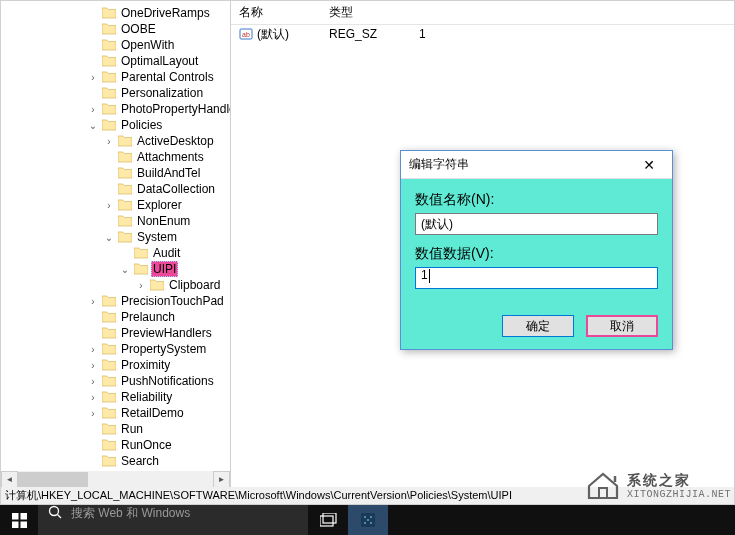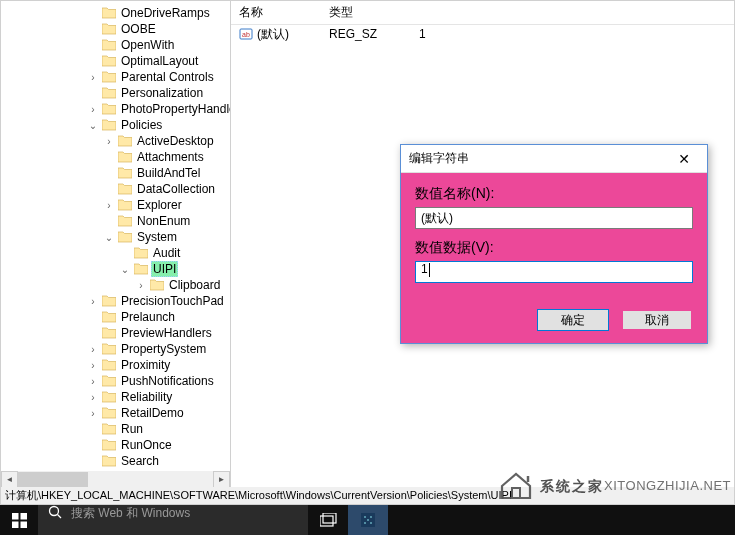--- a/index.html
+++ b/index.html
@@ -4,21 +4,21 @@
 <style>
 * { box-sizing: border-box; margin: 0; padding: 0; font-family: "Microsoft YaHei", "Segoe UI", Tahoma, sans-serif; }
 body { width: 735px; height: 535px; background: #fff; position: relative; overflow: hidden; font-size: 12px; }
 
 .main-area { position: absolute; top: 0; left: 0; right: 0; bottom: 46px; display: flex; background: #fff; border: 1px solid #d0d0d0; }
 
 
 .tree-panel { width: 230px; border-right: 1px solid #d0d0d0; overflow: hidden; position: relative; background: #fff; }
 .tree-inner { position: absolute; top: 0; left: 0; padding-top: 4px; padding-bottom: 4px; }
 .tree-row { display: flex; align-items: center; height: 16px; white-space: nowrap; font-size: 12px; color: #000; }
-.tree-row.selected .label { background: #86efac; border: 1px dotted #99d1ff; padding: 0 1px; }
+.tree-row.selected .label { background: #ec4899; border: 1px dotted #99d1ff; padding: 0 1px; }
 .chev { width: 12px; text-align: center; color: #666; font-size: 10px; cursor: pointer; user-select: none; }
 .spacer { display: inline-block; }
 .folder-icon { width: 16px; height: 14px; margin: 0 2px; display: inline-flex; align-items: center; justify-content: center; }
 .folder-icon svg { width: 14px; height: 12px; }
 .label { padding: 0 2px; }
 
 
 .tree-hscroll { position: absolute; bottom: 0; left: 0; right: 0; height: 17px; background: #f0f0f0; display: flex; align-items: center; }
 .tree-hscroll .arrow { width: 17px; height: 17px; background: #f0f0f0; border: 1px solid #ccc; display: flex; align-items: center; justify-content: center; font-size: 8px; color: #555; }
 .tree-hscroll .track { flex: 1; height: 17px; background: #f0f0f0; position: relative; }
@@ -42,39 +42,39 @@
 .taskbar { position: absolute; bottom: 0; left: 0; right: 0; height: 30px; background: #101010; display: flex; align-items: center; }
 .start-btn { width: 38px; height: 30px; display: flex; align-items: center; justify-content: center; color: #fff; }
 .search-box { width: 270px; height: 30px; background: #2b2b2b; display: flex; align-items: flex-start; padding: 0 10px; gap: 8px; }
 .search-box .search-icon { color: #fff; font-size: 14px; }
 .search-box .search-text { color: #999; font-size: 12px; }
 .task-icons { display: flex; height: 30px; align-items: center; }
 .task-icons .ticon { width: 40px; height: 30px; display: flex; align-items: center; justify-content: center; color: #fff; }
 .task-icons .ticon.active { background: #2d4a6b; }
 
 
-.dialog { position: absolute; left: 400px; top: 144px; width: 308px; background: #ec4899; border: 1px solid #5a8fd6; box-shadow: 2px 2px 8px rgba(0,0,0,0.3); }
+.dialog { position: absolute; left: 400px; top: 150px; width: 273px; background: #5eead4; border: 1px solid #5a8fd6; box-shadow: 2px 2px 8px rgba(0,0,0,0.3); }
 .dialog-title { height: 28px; background: #fff; border-bottom: 1px solid #e0e0e0; display: flex; align-items: center; padding: 0 8px; font-size: 12px; }
 .dialog-title .ttext { flex: 1; }
 .dialog-title .close-btn { width: 30px; height: 22px; display: flex; align-items: center; justify-content: center; font-size: 14px; color: #000; cursor: pointer; }
 .dialog-body { padding: 12px 14px 8px; }
 .dlg-label { font-size: 14px; margin-bottom: 4px; color: #000; }
 .dlg-input { width: 100%; height: 22px; border: 1px solid #7a7a7a; background: #fff; padding: 0 5px; font-size: 12px; margin-bottom: 10px; }
 .dlg-input.readonly { background: #fff; color: #000; }
 .dlg-input.focused { border: 1px solid #0078d7; }
 .dialog-footer { display: flex; justify-content: flex-end; gap: 12px; padding: 8px 14px 12px; }
 .dlg-btn { width: 72px; height: 22px; border: 2px solid #ec4899; background: #e1e1e1; font-size: 12px; cursor: pointer; }
 .dlg-btn.primary { border: 1px solid #0078d7; }
 
 
 .watermark { position: absolute; right: 4px; bottom: 32px; display: flex; align-items: center; gap: 6px; opacity: 0.92; }
 .watermark .wm-icon svg { width: 36px; height: 30px; }
-.watermark .wm-text { display: flex; flex-direction: row; line-height: 1.1; }
+.watermark .wm-text { display: flex; flex-direction: column; line-height: 1.1; }
 .watermark .wm-cn { font-size: 14px; font-weight: bold; color: #444; letter-spacing: 2px; }
-.watermark .wm-en { font-size: 13px; color: #666; letter-spacing: 0.5px; }
+.watermark .wm-en { font-size: 10px; color: #666; letter-spacing: 0.5px; font-family: Liberation Mono, monospace; }
 
 
 .caret { display: inline-block; width: 1px; height: 14px; background: #000; vertical-align: middle; margin-left: 1px; }
 </style>
 </head>
 <body>
 
 <div class="main-area">
 
   <div class="tree-panel">

